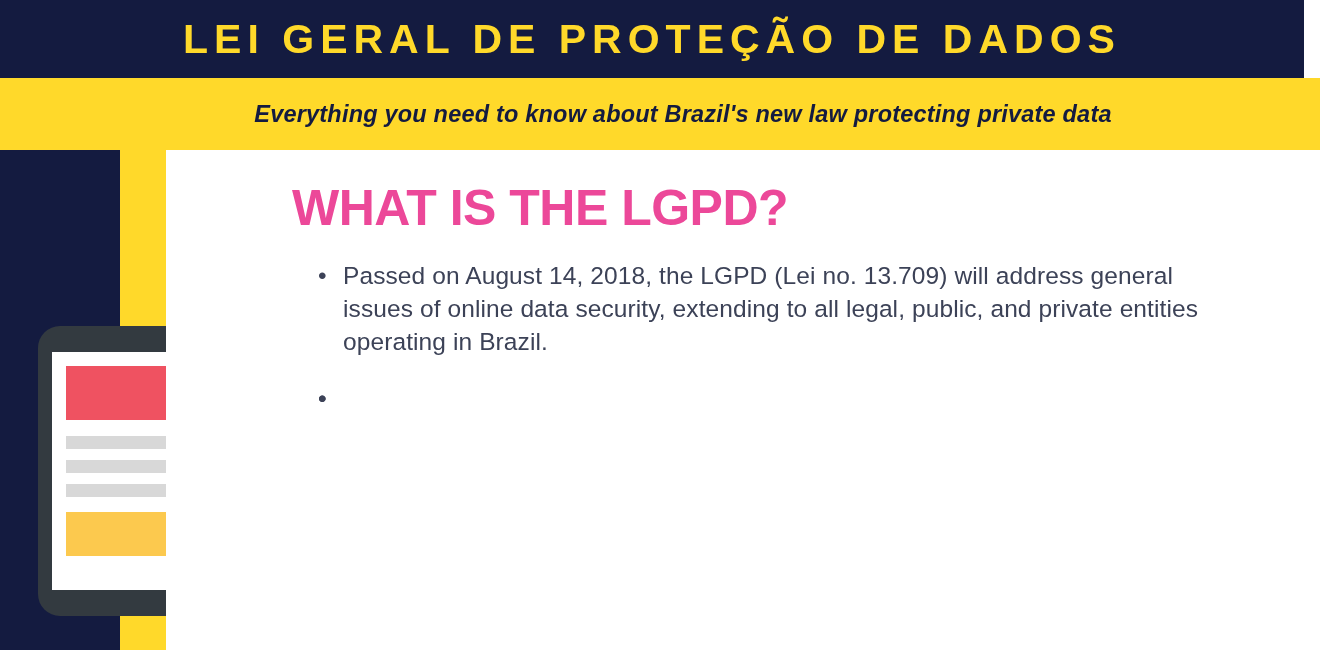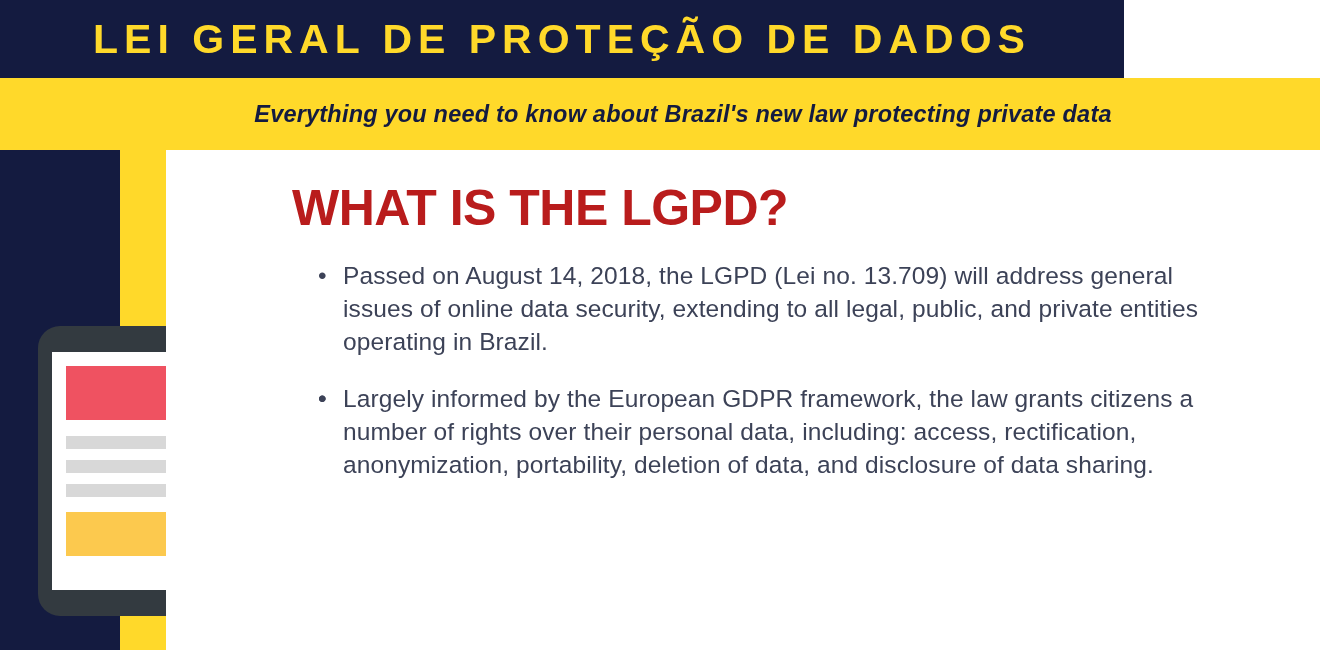--- a/index.html
+++ b/index.html
@@ -19,21 +19,21 @@
     height: 650px;
     background: #ffffff;
     overflow: hidden;
   }
 
   
   .title-band {
     position: absolute;
     left: 0;
     top: 0;
-    width: 1124px;
+    width: 1304px;
     height: 78px;
     background: #141b40;
     display: flex;
     align-items: center;
     justify-content: center;
   }
   .title-band .title {
     color: #ffd92a;
     font-size: 41px;
     font-weight: bold;
@@ -143,21 +143,21 @@
     left: 166px;
     top: 150px;
     width: 1154px;
     height: 500px;
     background: #ffffff;
   }
   .section-heading {
     position: absolute;
     left: 126px;
     top: 33px;
-    color: #b91c1c;
+    color: #ec4899;
     font-size: 50px;
     font-weight: bold;
     letter-spacing: -0.5px;
     line-height: 1;
     white-space: nowrap;
   }
   .bullets {
     position: absolute;
     left: 152px;
     top: 110px;
@@ -219,18 +219,17 @@
     <ul class="bullets">
       <li>
         <span class="dot">•</span>
         <span>Passed on August 14, 2018, the LGPD (Lei no. 13.709) will address general issues of online data security, extending to all legal, public, and private entities operating in Brazil.</span>
       </li>
       <li>
         <span class="dot">•</span>
       </li>
       <li>
         <span class="dot">•</span>
-        <span>Largely informed by the European GDPR framework, the law grants citizens a number of rights over their personal data, including: access, rectification, anonymization, portability, deletion of data, and disclosure of data sharing.</span>
       </li>
     </ul>
   </div>
 
 </div>
 
 </body></html>

